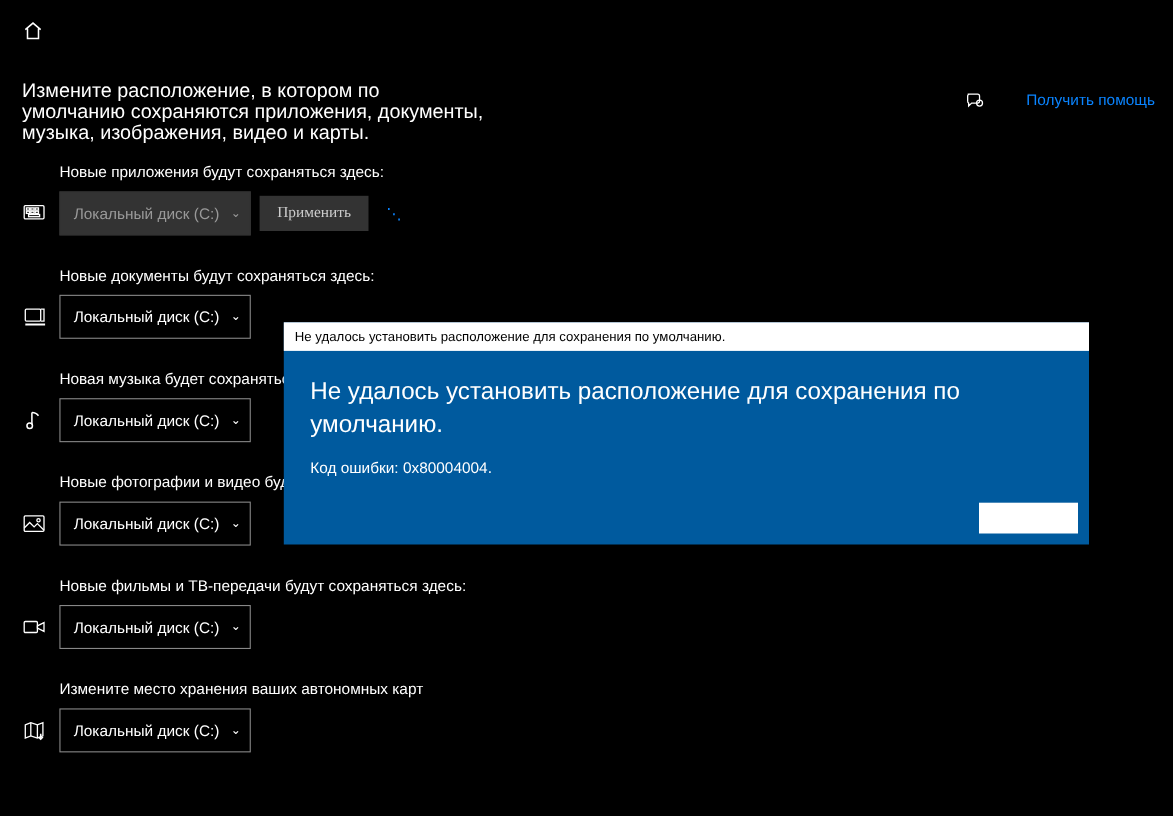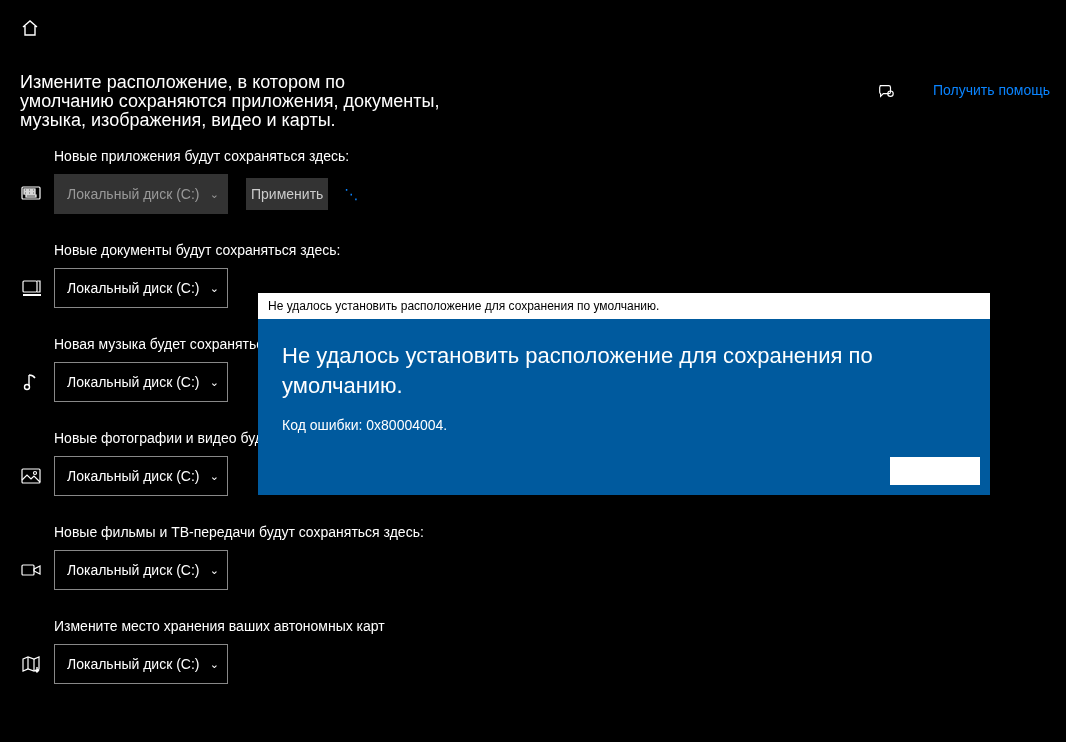--- a/index.html
+++ b/index.html
@@ -74,28 +74,28 @@
   .drive-select.disabled {
     background: #333;
     border-color: #333;
     color: #999;
   }
   .chev {
     font-size: 11px;
     line-height: 1;
   }
   .apply-btn {
-    margin-left: 18px;
+    margin-left: 8px;
     height: 32px;
-    padding: 0 5px;
+    padding: 0 16px;
     background: #333;
     border: none;
     color: #ccc;
     font-size: 14px;
-    font-family: Liberation Sans, sans-serif;
+    font-family: Liberation Serif, serif;
   }
   .spinner-dots {
     margin-left: 16px;
     color: #0a84ff;
     font-size: 14px;
     letter-spacing: 2px;
   }
   .help-link {
     position: absolute;
     top: 82px;

